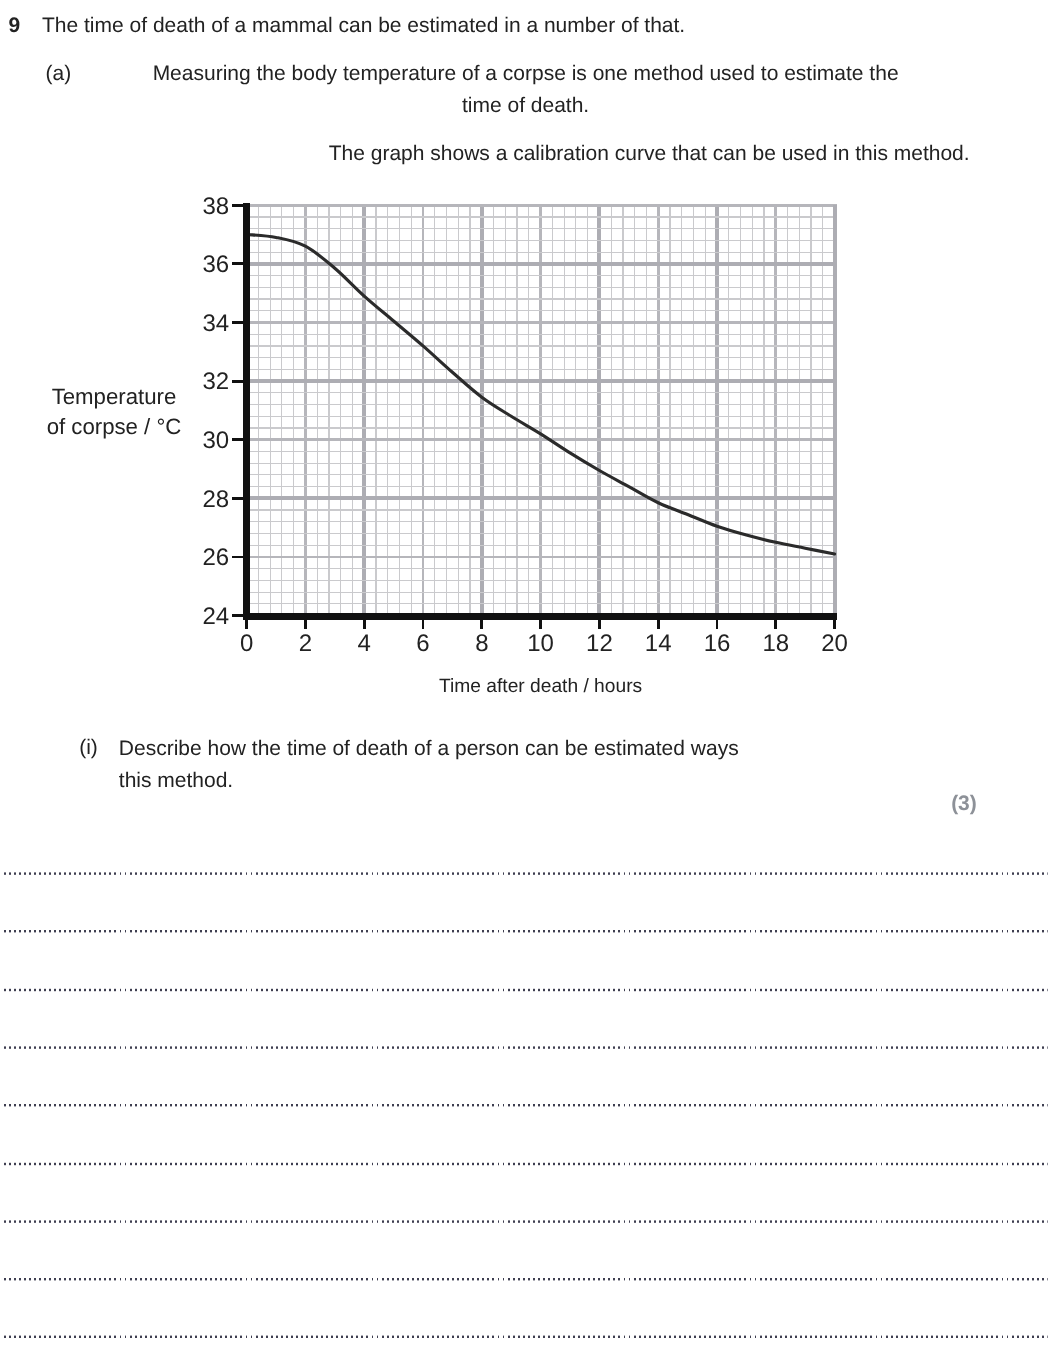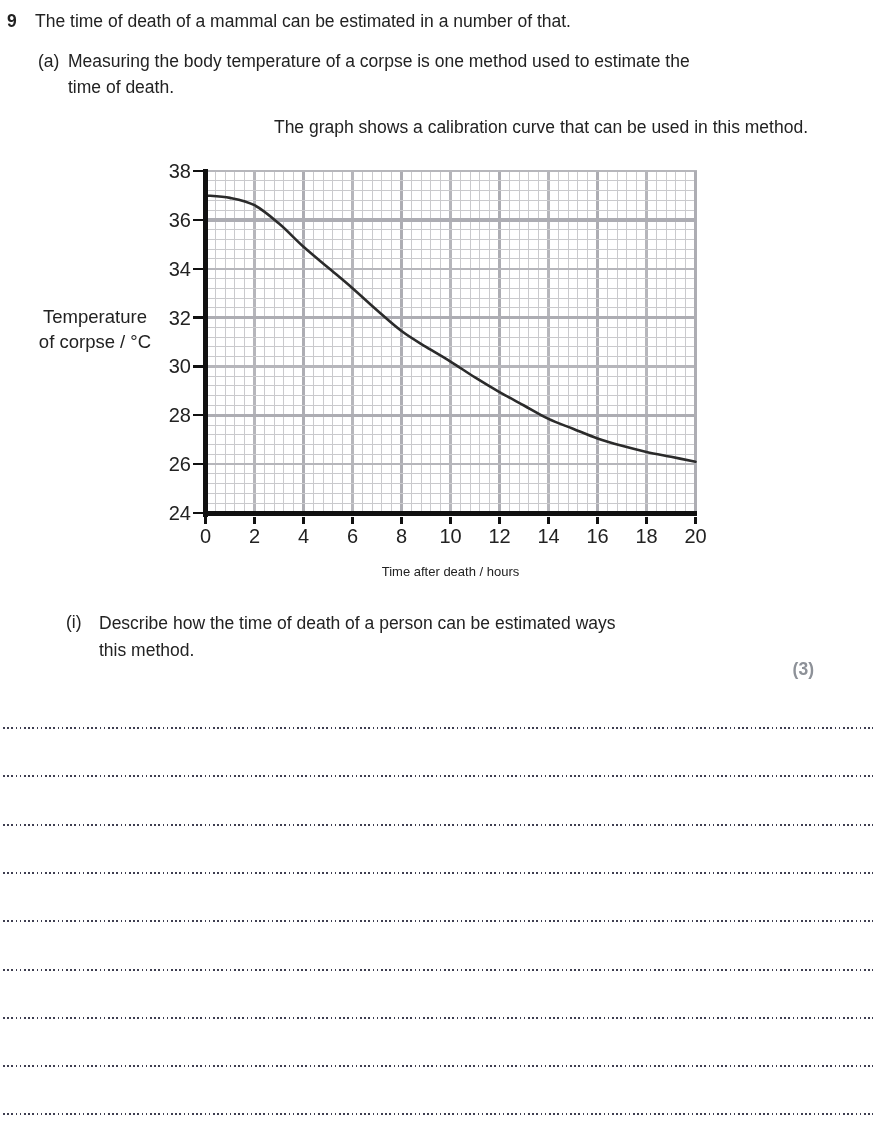--- a/index.html
+++ b/index.html
@@ -7,28 +7,28 @@
     position:relative;width:874px;height:1134px;overflow:hidden;background:#ffffff;
     font-family:"Liberation Sans",sans-serif;color:#222222;
   }
   .abs{position:absolute;}
   .body-text{font-size:17.5px;line-height:25.5px;}
   .pre{white-space:pre-line;}
   .bold{font-weight:bold;}
   #question-number{left:7px;top:9px;}
   #question-intro{left:35px;top:9px;width:820px;}
   #part-a-label{left:38px;top:49px;}
-  #part-a-text{left:68px;top:49px;width:740px;}
+  #part-a-text{left:68px;top:49px;width:740px;text-align:center;}
   #graph-caption{left:68px;top:115px;width:740px;text-align:right;}
   #y-axis-label{
-    left:28px;top:305px;width:134px;text-align:center;
+    left:28px;top:319px;width:134px;text-align:center;
     font-size:18.5px;line-height:24.5px;
   }
   #plot-wrap{left:150px;top:150px;width:600px;height:440px;}
-  #x-axis-label{left:205px;top:564px;width:491px;text-align:center;font-size:13px;}
+  #x-axis-label{left:205px;top:564px;width:491px;text-align:center;font-size:16px;}
   #part-i-label{left:66px;top:610px;}
   #part-i-text{left:99px;top:610px;width:640px;line-height:26.5px;}
   #marks-badge{right:60px;top:659px;font-weight:bold;color:#8d9198;font-size:17.5px;}
   .dotline{
     position:absolute;left:3px;right:1px;height:2px;
     background:repeating-linear-gradient(to right,#3e3e50 0 1.6px,transparent 1.6px 4.2px);
   }
   svg text{font-family:"Liberation Sans",sans-serif;fill:#222222;}
 </style>
 </head>

